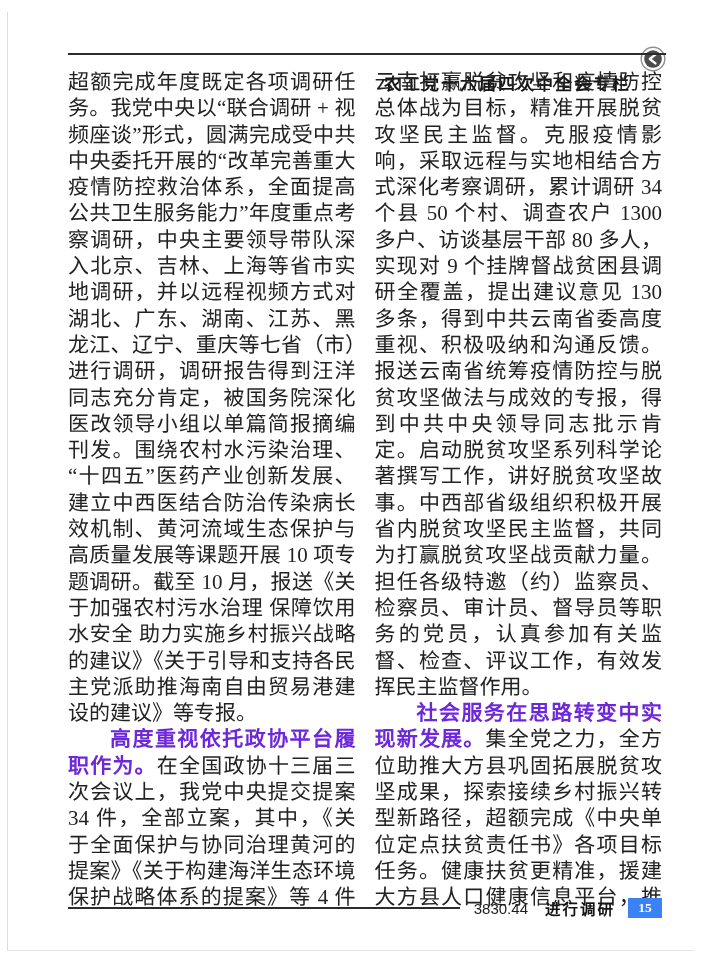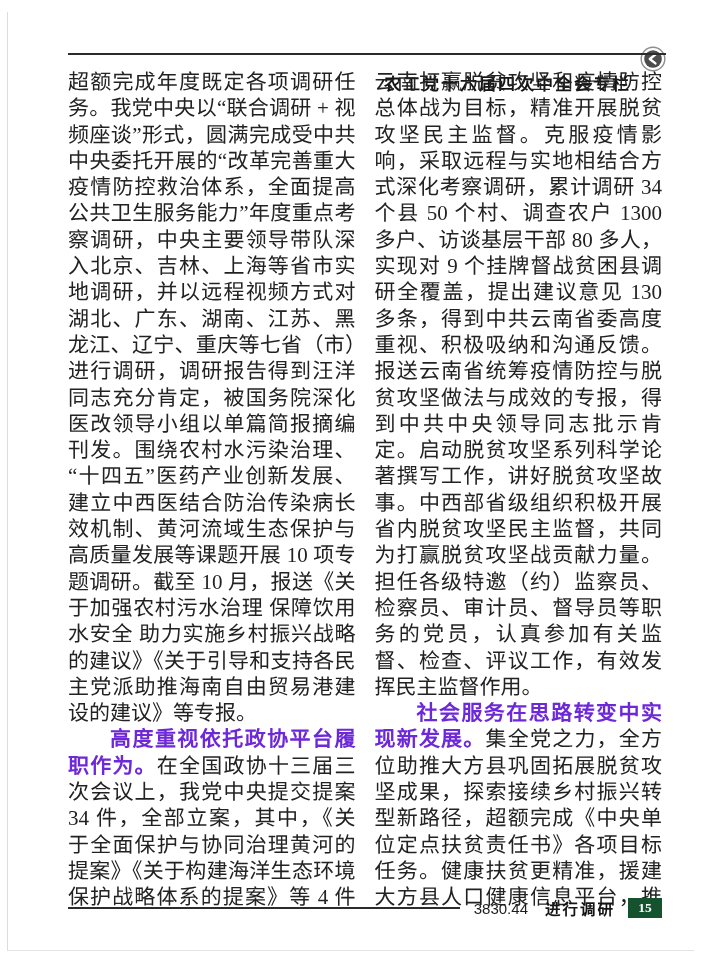--- a/index.html
+++ b/index.html
@@ -27,21 +27,21 @@
   .lead { font-weight:bold; color:#6d28d9; }
 
   
   .footer { position:absolute; left:68px; right:58px; top:897px;
             display:flex; align-items:center; height:22px; }
   .footer-rule { flex:1 1 auto; height:1.5px; background:#2b2b2b; margin-right:14px; }
   .footer-issue { font-family:"Liberation Sans","DejaVu Sans",sans-serif; font-size:15px;
                   color:#1d1d1d; margin-right:17px; }
   .footer-journal { font-family:"Liberation Sans","DejaVu Sans",sans-serif; font-weight:bold;
                     font-size:15.5px; letter-spacing:2px; color:#141414; margin-right:13px; }
-  .footer-badge { min-width:34px; height:20px; background:#14532d; color:#ffffff;
+  .footer-badge { min-width:34px; height:20px; background:#3b82f6; color:#ffffff;
                   display:flex; align-items:center; justify-content:center;
                   font-size:13.5px; font-weight:bold; }
 </style>
 </head>
 <body>
 
 <div class="page">
   <div class="page-edge-left"></div>
   <div class="page-edge-bottom"></div>
 

